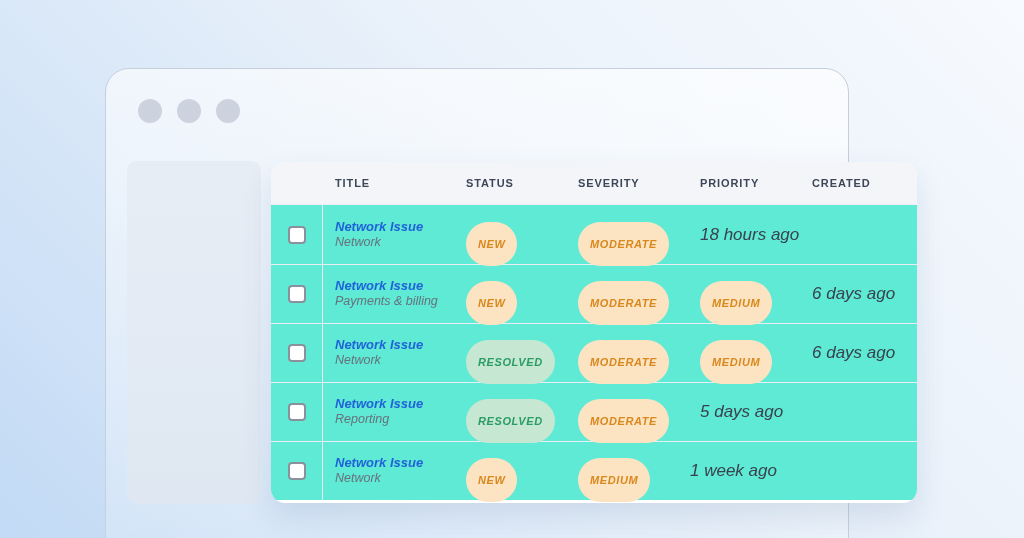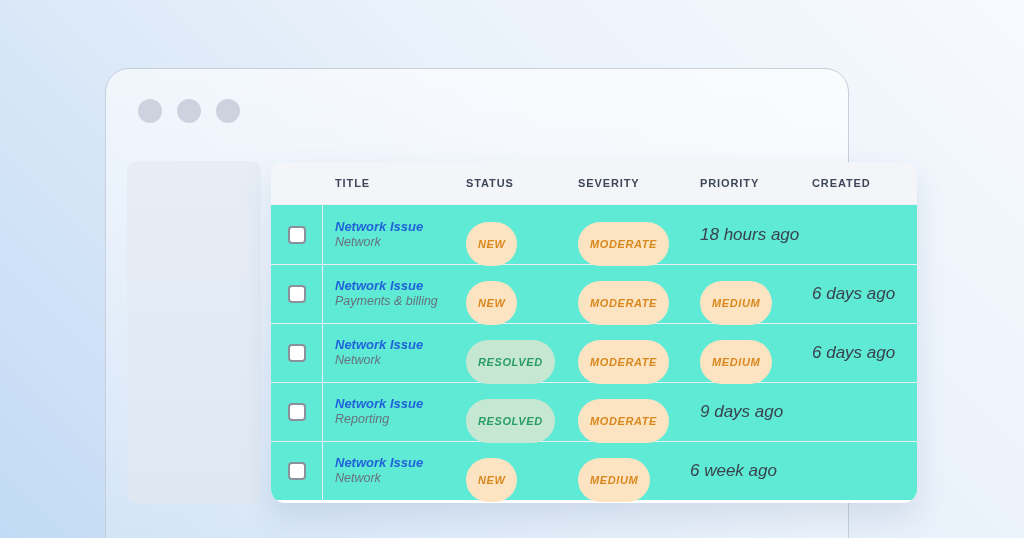--- a/index.html
+++ b/index.html
@@ -135,29 +135,29 @@
   <div class="tr">
     <div class="col-check">
         <span class="checkbox"></span>
       </div>
     <div class="col-title">
       <a class="issue-title">Network Issue</a>
       <div class="issue-subtitle">Reporting</div>
     </div>
     <div class="col-status"><span class="badge badge-green">RESOLVED</span></div>
     <div class="col-severity"><span class="badge badge-orange">MODERATE</span></div>
-    <div class="col-created"><span class="created-text">9 days ago</span></div>
+    <div class="col-created"><span class="created-text">5 days ago</span></div>
   </div>
 
   <div class="tr">
     <div class="col-check">
         <span class="checkbox"></span>
       </div>
     <div class="col-title">
       <a class="issue-title">Network Issue</a>
       <div class="issue-subtitle">Network</div>
     </div>
     <div class="col-status"><span class="badge badge-orange">NEW</span></div>
     <div class="col-priority"><span class="badge badge-orange">MEDIUM</span></div>
-    <div class="col-created"><span class="created-text">6 week ago</span></div>
+    <div class="col-created"><span class="created-text">1 week ago</span></div>
   </div>
 
 </div>
 
 </body></html>

